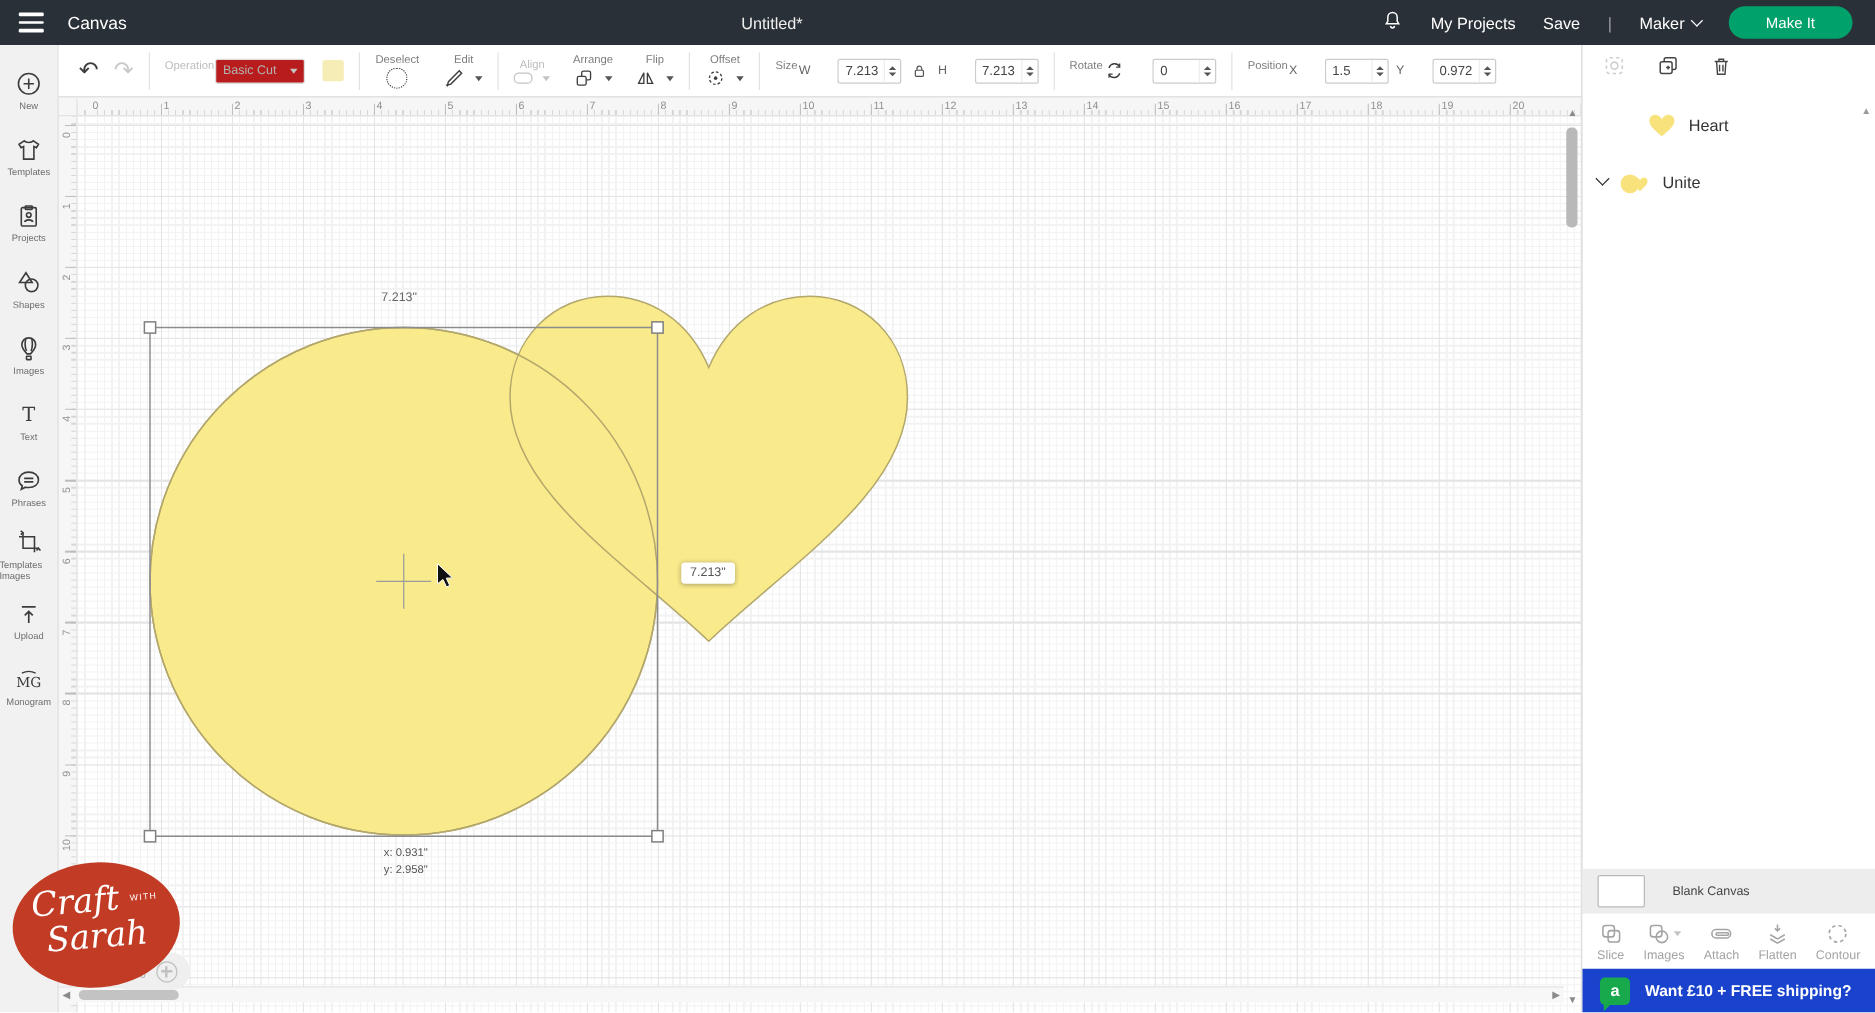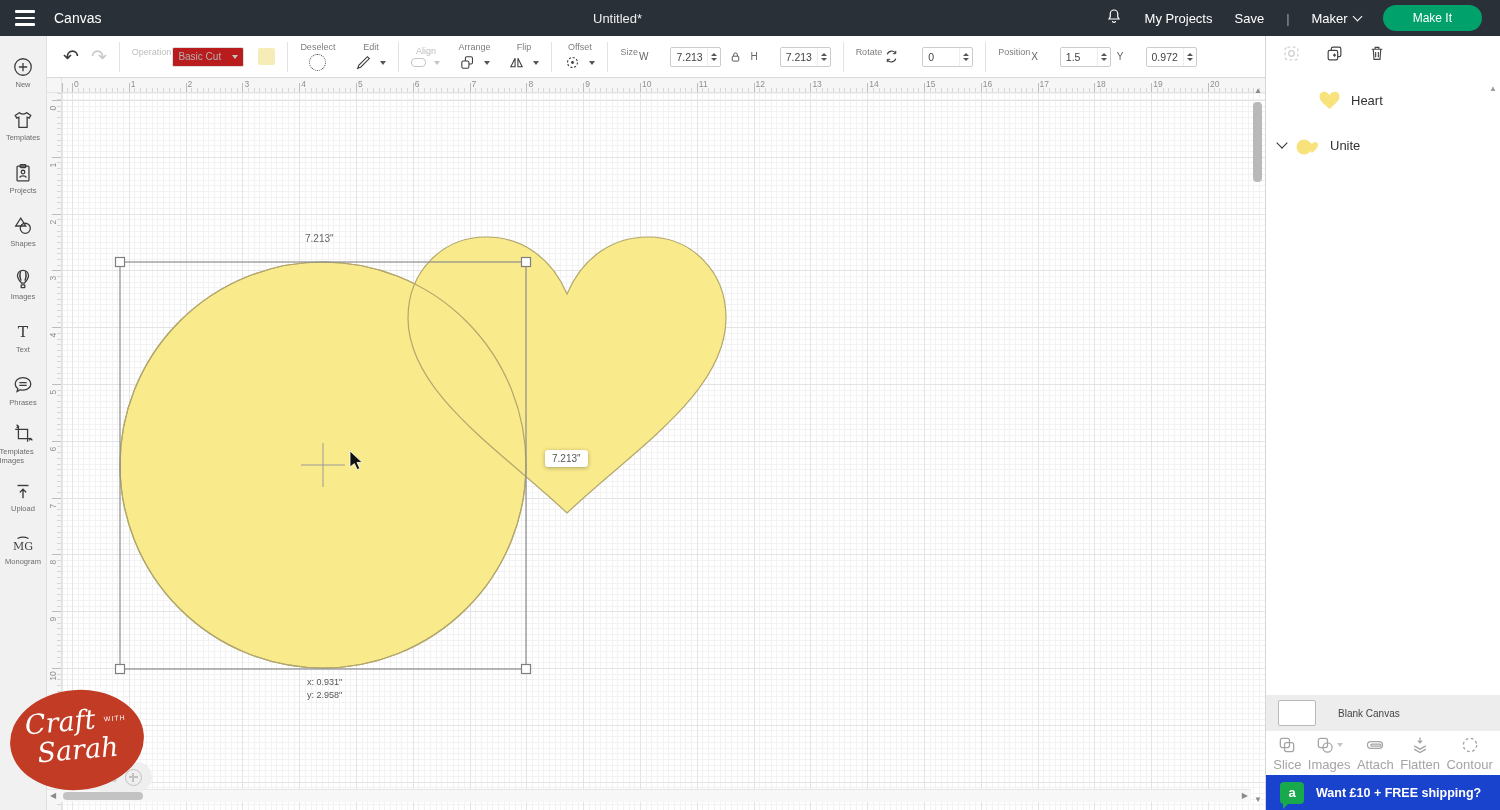--- a/index.html
+++ b/index.html
@@ -102,21 +102,21 @@
   .row-circle { height:36px; margin-top:7px; padding-left:52px; gap:10px; background:var(--selection_mint); }
   .layer-name { font-size:13px; color:#333; }
   .chev-dn { width:8px; height:8px; border-right:1.7px solid #333; border-bottom:1.7px solid #333; transform:rotate(45deg); margin-top:-4px; }
   .circ-thumb { width:18px; height:18px; border-radius:50%; background:var(--thumb_yellow); }
 
   .blank-row { position:absolute; left:0; right:0; top:659px; height:36px; background:#ededed; display:flex; align-items:center; gap:22px; padding-left:12px; }
   .blank-swatch { width:38px; height:26px; background:#fff; border:1px solid #b9b9b9; border-radius:2px; }
   .blank-label { font-size:10px; color:#444; }
   .actions { position:absolute; left:0; right:0; top:695px; height:44px; background:#fff; display:flex; justify-content:space-around; align-items:center; padding:0 4px; }
   .act { display:flex; flex-direction:column; align-items:center; gap:2px; cursor:pointer; color:#a4a4a4; }
-  .act .lbl { font-size:13px; color:#a4a4a4; }
+  .act .lbl { font-size:10px; color:#a4a4a4; }
   .promo { position:absolute; left:0; right:0; bottom:0; height:35px; background:var(--promo_blue); display:flex; align-items:center; gap:12px; padding-left:14px; cursor:pointer; }
   .promo-icon { width:24px; height:22px; background:var(--promo_icon_green); border-radius:4px; color:#fff; font-size:13px; font-weight:bold; display:flex; align-items:center; justify-content:center; position:relative; }
   .promo-icon::after { content:""; position:absolute; left:3px; bottom:-5px; border-left:6px solid var(--promo_icon_green); border-bottom:6px solid transparent; }
   .promo-text { color:#fff; font-size:12.5px; font-weight:bold; }
 </style>
 </head>
 <body>
 
 <div class="topbar">
   <div class="hamburger">

